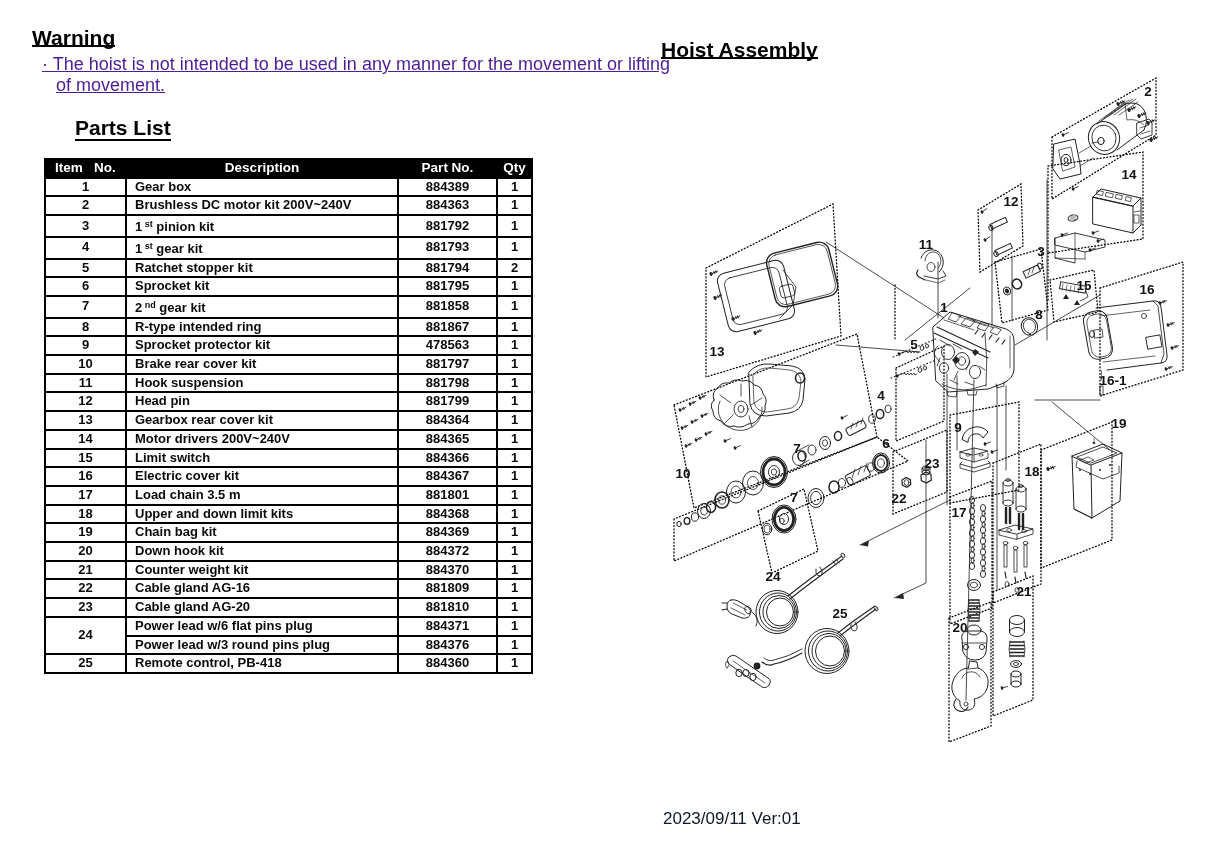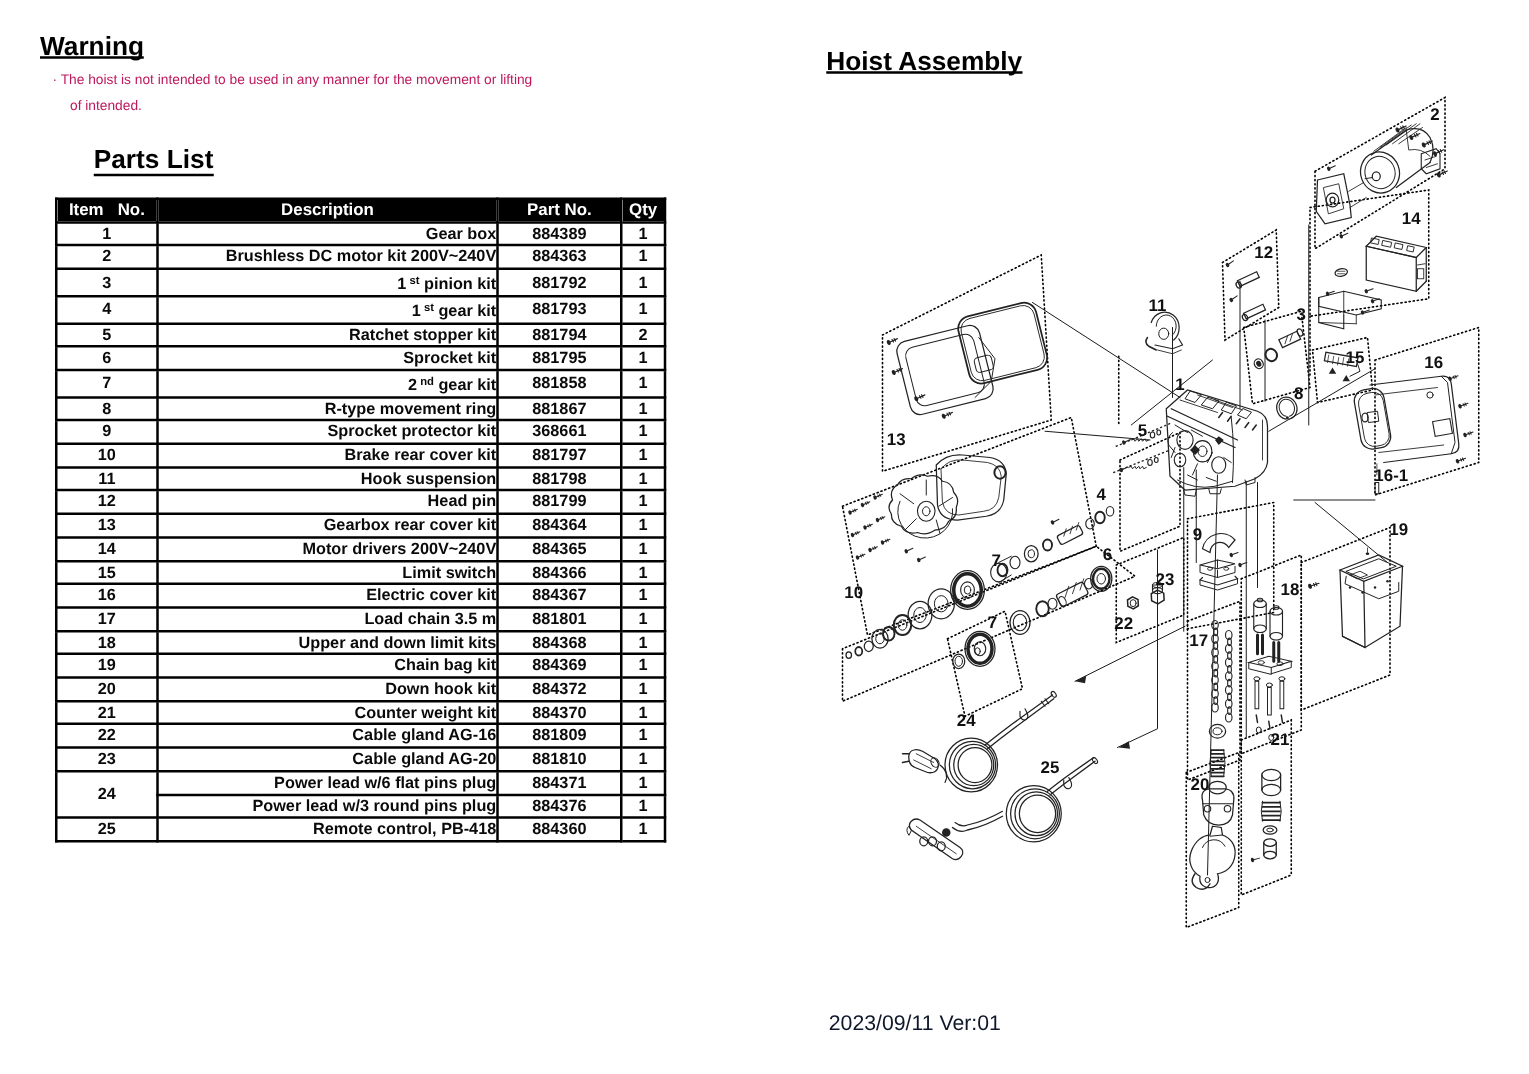--- a/index.html
+++ b/index.html
@@ -1,33 +1,33 @@
 <!DOCTYPE html>
 <html><head>
 <meta charset="utf-8">
 <style>
   html,body{margin:0;padding:0;background:#ffffff;}
   body{width:1223px;height:859px;position:relative;font-family:"Liberation Sans",sans-serif;color:#000;overflow:hidden;}
   .h1{position:absolute;font-size:21px;font-weight:bold;text-decoration:underline;}
   .h1 span{display:inline-block;height:19px;border-bottom:2px solid #000;}
-  .para{position:absolute;font-size:11px;line-height:21px;color:#be185d;}
+  .para{position:absolute;font-size:18px;line-height:21px;color:#4c1d95;text-decoration:underline;}
   #tblwrap{position:absolute;left:44px;top:158px;}
   table{border-collapse:collapse;table-layout:fixed;width:487px;font-size:13px;font-weight:bold;color:#0a0a0a;}
   td,th{border:2px solid #000;padding:0;height:16.7px;line-height:16.7px;overflow:hidden;white-space:nowrap;}
   th{background:#000;color:#fff;font-size:13.5px;height:16px;margin-left:24px;}
   td.c{text-align:center;}
-  td.d{text-align:right;padding-left:8px;}
+  td.d{text-align:left;padding-left:8px;}
   sup{font-size:9px;vertical-align:4px;letter-spacing:0;}
   #footer{position:absolute;left:663px;top:809px;font-size:17px;color:#0f172a;}
   #diag{position:absolute;left:660px;top:60px;}
 </style>
 </head>
 <body>
   <div class="h1" style="left:32px;top:26px;"><span>Warning</span></div>
-  <div class="para" style="left:42px;top:54px;">· The hoist is not intended to be used in any manner for the movement or lifting<br><span style="padding-left:14px;">of intended.</span></div>
+  <div class="para" style="left:42px;top:54px;">· The hoist is not intended to be used in any manner for the movement or lifting<br><span style="padding-left:14px;">of movement.</span></div>
   <div class="h1" style="left:31px;top:116px;"><span style="height:23px;margin-left:44px;">Parts List</span></div>
   <div id="tblwrap">
   <table>
     <colgroup>
         <col style="width:81px">
         <col style="width:272px">
         <col style="width:99px">
         <col style="width:35px">
       </colgroup>
     <tbody>
@@ -74,28 +74,28 @@
           <td class="c">1</td>
         </tr>
     <tr>
           <td class="c">7</td>
           <td class="d">2<sup> nd</sup> gear kit</td>
           <td class="c">881858</td>
           <td class="c">1</td>
         </tr>
     <tr>
           <td class="c">8</td>
-          <td class="d">R-type movement ring</td>
+          <td class="d">R-type intended ring</td>
           <td class="c">881867</td>
           <td class="c">1</td>
         </tr>
     <tr>
           <td class="c">9</td>
           <td class="d">Sprocket protector kit</td>
-          <td class="c">368661</td>
+          <td class="c">478563</td>
           <td class="c">1</td>
         </tr>
     <tr>
           <td class="c">10</td>
           <td class="d">Brake rear cover kit</td>
           <td class="c">881797</td>
           <td class="c">1</td>
         </tr>
     <tr>
           <td class="c">11</td>

